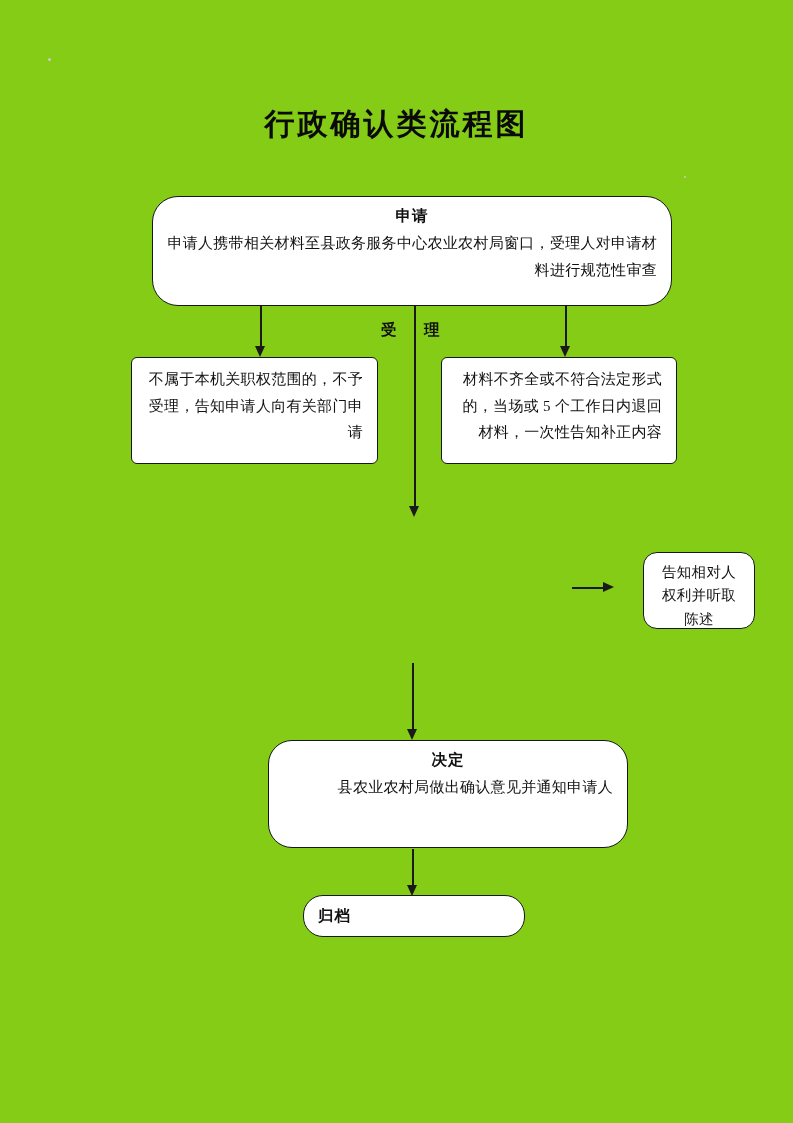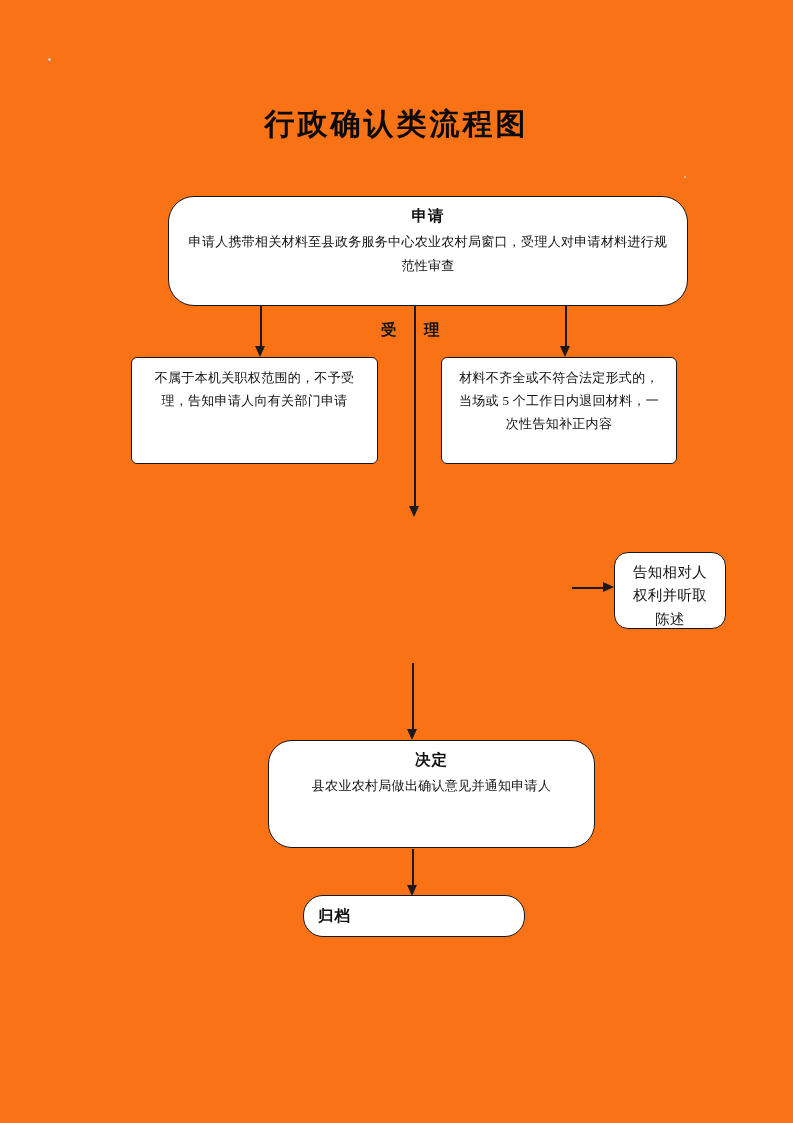--- a/index.html
+++ b/index.html
@@ -9,21 +9,21 @@
   }
   body {
     font-family: "Liberation Serif", "DejaVu Serif", serif;
     color: #111111;
   }
   #page {
     position: relative;
     width: 793px;
     height: 1123px;
     margin: 0 auto;
-    background: #f97316;
+    background: #84cc16;
     overflow: hidden;
   }
 
   
   .doc-title {
     position: absolute;
     left: 0;
     right: 0;
     top: 104px;
     text-align: center;
@@ -46,43 +46,43 @@
   }
   .node .node-title {
     text-align: center;
     font-weight: bold;
     font-size: 15.5px;
     letter-spacing: 1px;
     line-height: 1.45;
     margin-bottom: 3px;
   }
   .node .node-body {
-    font-size: 13px;
+    font-size: 15px;
     line-height: 1.78;
-    text-align: center;
+    text-align: right;
     letter-spacing: 0.3px;
   }
   .node.centered-only {
     display: flex;
     align-items: center;
   }
   .node.centered-only .node-title {
     margin-bottom: 0;
   }
   .node.body-center .node-body {
     text-align: center;
   }
 
   
-  #node-apply      { left: 168px; top: 196px;  width: 520px; height: 110px; border-radius: 26px; }
+  #node-apply      { left: 152px; top: 196px;  width: 520px; height: 110px; border-radius: 26px; }
   #node-reject     { left: 131px; top: 357px;  width: 247px; height: 107px; }
   #node-supplement { left: 441px; top: 357px;  width: 236px; height: 107px; }
   #node-review     { left: 172px; top: 520px;  width: 400px; height: 143px; border-radius: 26px; }
-  #node-notify     { left: 614px; top: 552px;  width: 112px; height: 77px;  border-radius: 14px; }
-  #node-decision   { left: 268px; top: 740px;  width: 327px; height: 108px; border-radius: 24px; }
+  #node-notify     { left: 643px; top: 552px;  width: 112px; height: 77px;  border-radius: 14px; }
+  #node-decision   { left: 268px; top: 740px;  width: 360px; height: 108px; border-radius: 24px; }
   #node-archive    { left: 303px; top: 895px;  width: 222px; height: 42px;  border-radius: 20px; }
 
   #node-apply .node-body,
   #node-review .node-body,
   #node-decision .node-body { text-indent: 0; }
 
   #node-notify .node-body { font-size: 14.5px; line-height: 1.62; }
 
   
   .conn {

